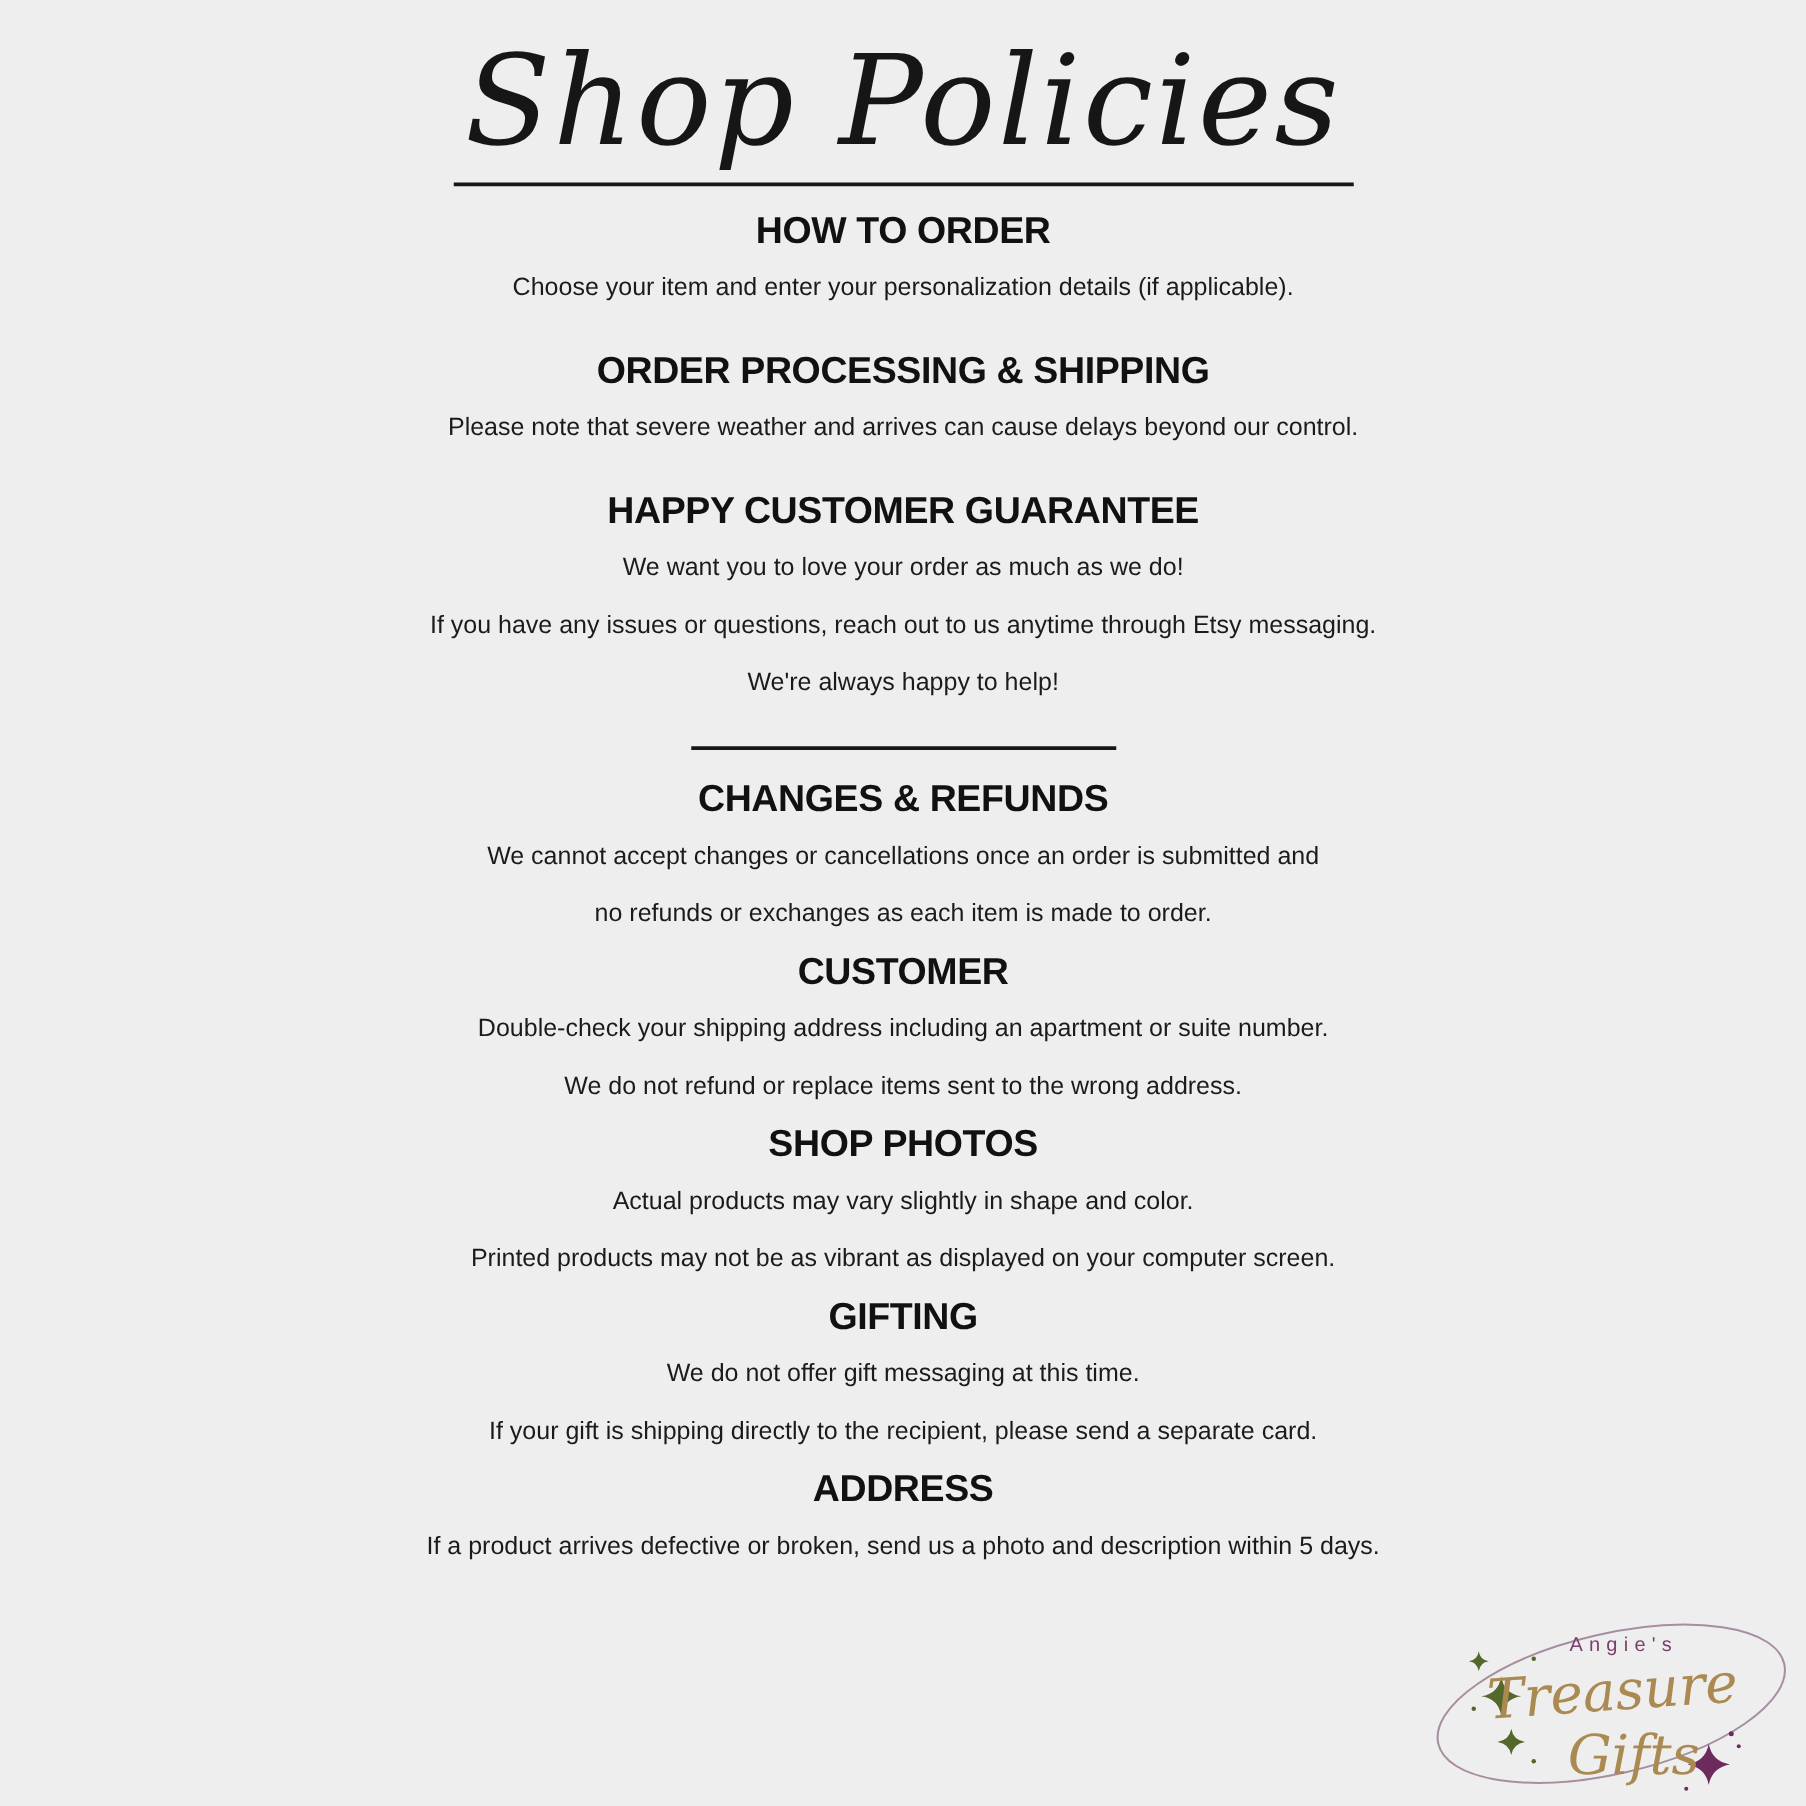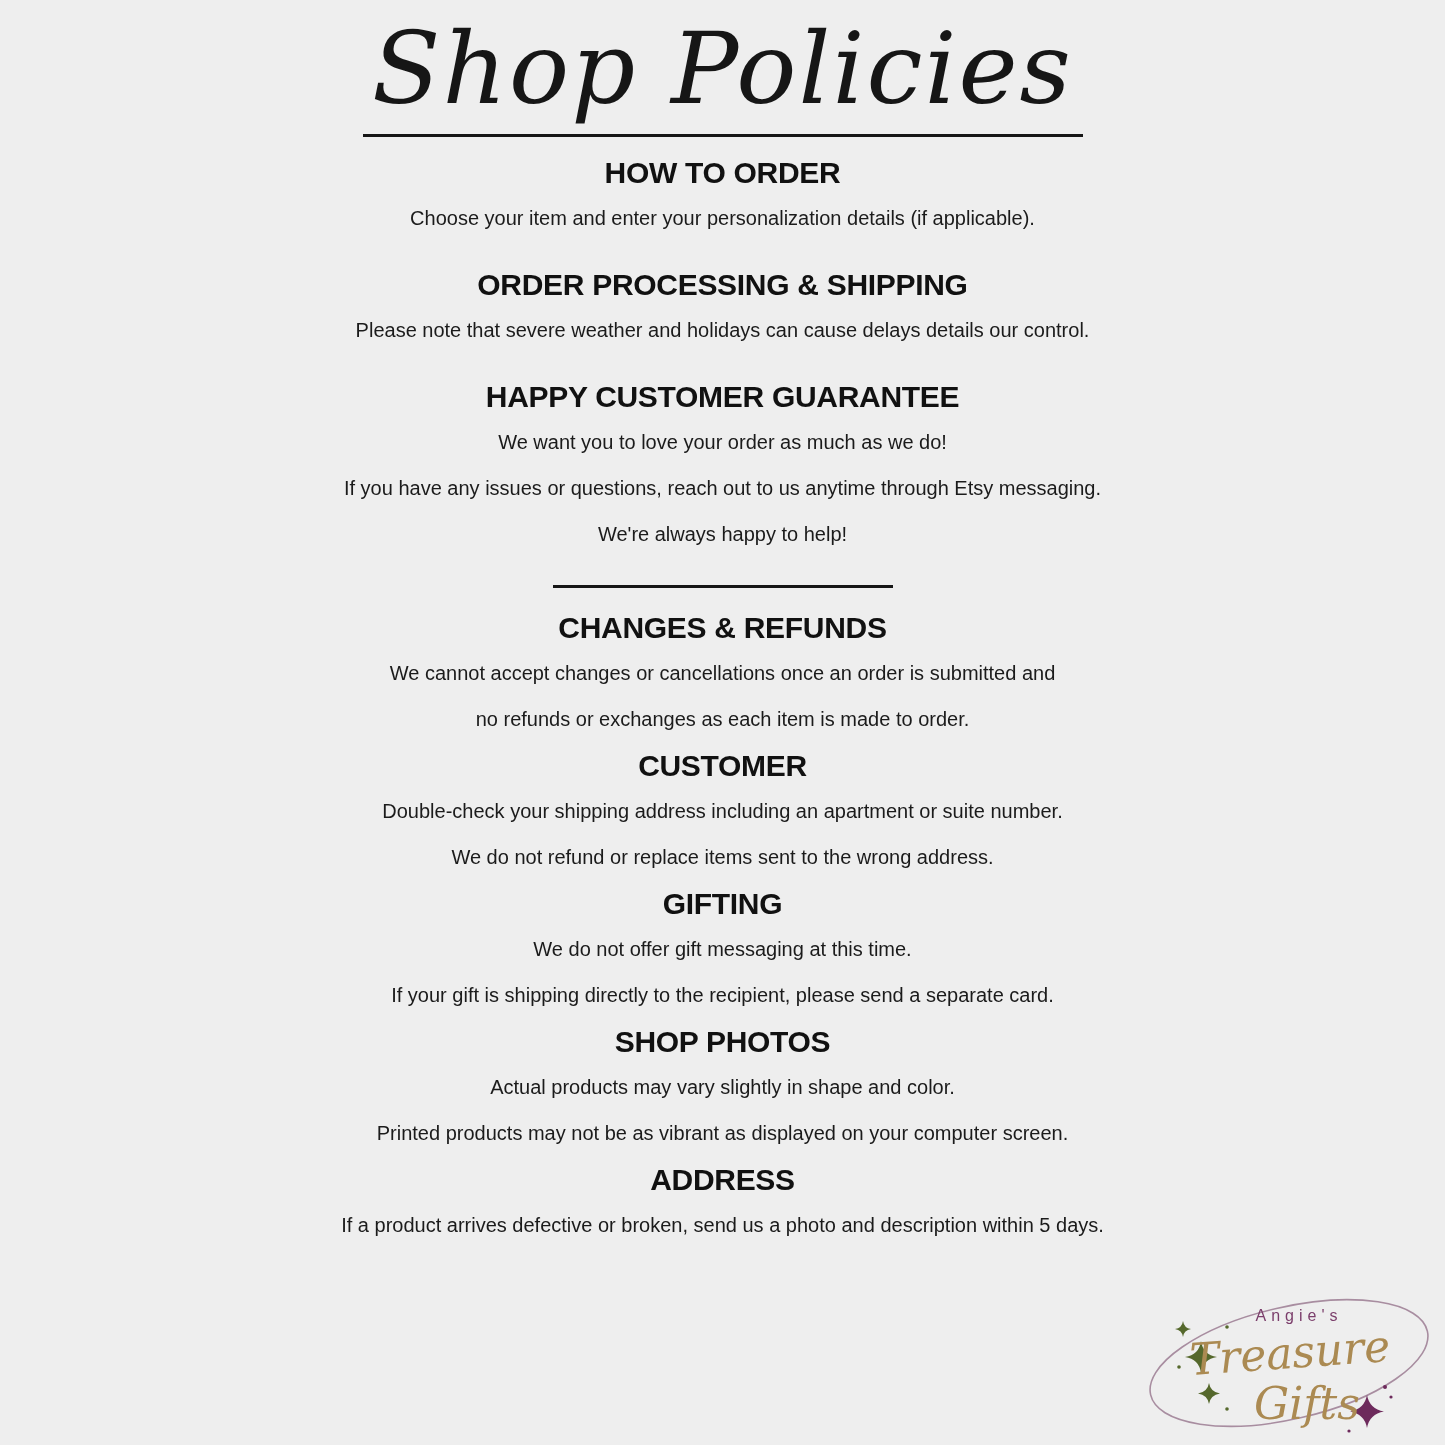--- a/index.html
+++ b/index.html
@@ -4,21 +4,21 @@
 <style>
   * { box-sizing: border-box; margin: 0; padding: 0; }
   html, body { width: 1445px; height: 1445px; }
   body {
     position: relative;
     background: #eeeeee;
     color: #1b1b1b;
     font-family: "Liberation Sans", sans-serif;
     overflow: hidden;
   }
-  .sheet { width: 1445px; height: 1117px; padding-top: 10px; text-align: center; }
+  .sheet { width: 1445px; height: 1117px; padding-top: 22px; text-align: center; }
 
   h1.title {
     font-family: "DejaVu Serif", serif;
     font-style: italic;
     font-weight: normal;
     font-size: 100px;
     line-height: 118px;
     color: #161616;
     letter-spacing: 2px;
   }
@@ -74,21 +74,21 @@
   </header>
 
   <main>
     <section class="policy-section loose">
       <h2>HOW TO ORDER</h2>
     <p class="line">Choose your item and enter your personalization details (if applicable).</p>
       </section>
 
     <section class="policy-section loose">
       <h2>ORDER PROCESSING &amp; SHIPPING</h2>
-        <p class="line">Please note that severe weather and holidays can cause delays details our control.</p>
+        <p class="line">Please note that severe weather and arrives can cause delays beyond our control.</p>
       </section>
 
     <section class="policy-section loose">
       <h2>HAPPY CUSTOMER GUARANTEE</h2>
     <p class="line">We want you to love your order as much as we do!</p>
         <p class="line">If you have any issues or questions, reach out to us anytime through Etsy messaging.</p>
         <p class="line">We're always happy to help!</p>
       </section>
   <div class="divider"></div>
     <section class="policy-section">
@@ -97,29 +97,29 @@
         <p class="line">no refunds or exchanges as each item is made to order.</p>
       </section>
 
     <section class="policy-section">
       <h2>CUSTOMER</h2>
     <p class="line">Double-check your shipping address including an apartment or suite number.</p>
         <p class="line">We do not refund or replace items sent to the wrong address.</p>
       </section>
 
     <section class="policy-section">
+      <h2>SHOP PHOTOS</h2>
+    <p class="line">Actual products may vary slightly in shape and color.</p>
+        <p class="line">Printed products may not be as vibrant as displayed on your computer screen.</p>
+      </section>
+
+    <section class="policy-section">
       <h2>GIFTING</h2>
     <p class="line">We do not offer gift messaging at this time.</p>
         <p class="line">If your gift is shipping directly to the recipient, please send a separate card.</p>
-      </section>
-
-    <section class="policy-section">
-      <h2>SHOP PHOTOS</h2>
-    <p class="line">Actual products may vary slightly in shape and color.</p>
-        <p class="line">Printed products may not be as vibrant as displayed on your computer screen.</p>
       </section>
 
     <section class="policy-section">
       <h2>ADDRESS</h2>
     <p class="line">If a product arrives defective or broken, send us a photo and description within 5 days.</p>
       </section>
   </main>
 
   <svg class="logo" viewBox="0 0 300 180" aria-hidden="true">
 

